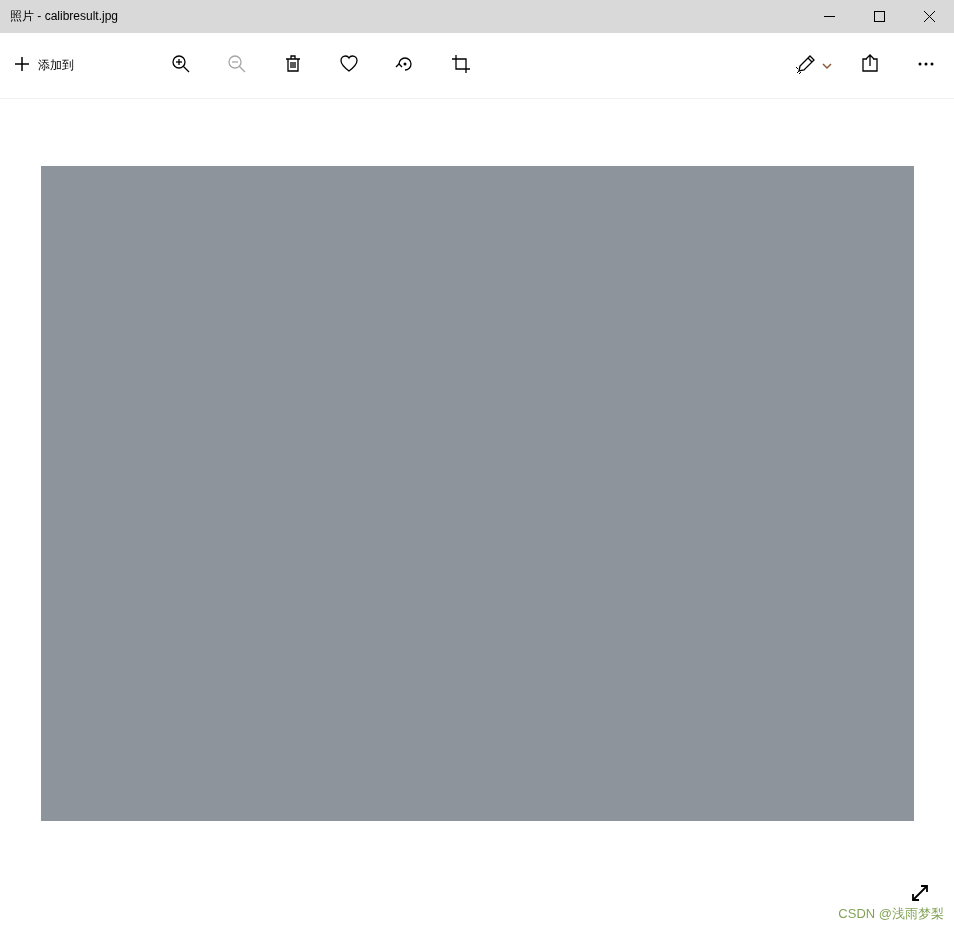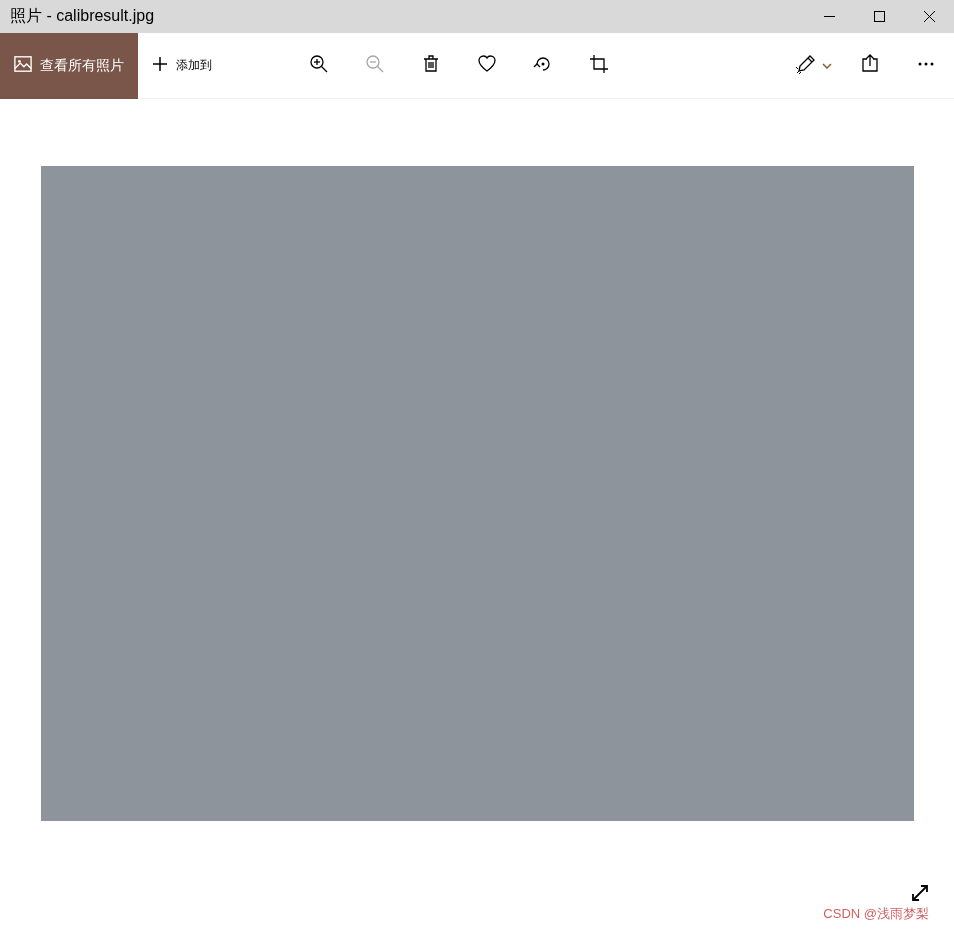--- a/index.html
+++ b/index.html
@@ -1,19 +1,19 @@
 <!DOCTYPE html>
 <html><head>
   <meta charset="utf-8">
   <style>
     * { margin: 0; padding: 0; box-sizing: border-box; }
     body { font-family: "Microsoft YaHei", "Segoe UI", sans-serif; background: #fff; width: 954px; height: 929px; overflow: hidden; position: relative; }
     
     .titlebar { height: 33px; background: #d9d9d9; display: flex; align-items: center; padding-left: 10px; position: relative; }
-    .titlebar-text { font-size: 16px; color: #000; }
+    .titlebar-text { font-size: 12px; color: #000; }
     .win-controls { position: absolute; right: 0; top: 0; height: 33px; display: flex; }
     .win-btn { width: 50px; height: 33px; display: flex; align-items: center; justify-content: center; cursor: pointer; }
     .win-btn svg { width: 11px; height: 11px; }
     
     .toolbar { height: 66px; background: #fff; display: flex; align-items: center; border-bottom: 1px solid #f0f0f0; }
     .view-all-btn { height: 66px; background: #7a564a; color: #fff; display: flex; align-items: center; padding: 0 14px; gap: 8px; font-size: 14px; cursor: pointer; }
     .add-to-btn { height: 66px; display: flex; align-items: center; padding: 0 14px; gap: 8px; font-size: 12px; cursor: pointer; color: #000; }
     .toolbar-spacer-left { width: 65px; }
     .icon-btn { width: 56px; height: 66px; display: flex; align-items: center; justify-content: center; cursor: pointer; }
     .icon-btn svg { width: 20px; height: 20px; }
@@ -22,21 +22,21 @@
     .edit-btn { display: flex; align-items: center; gap: 6px; padding: 0 10px; height: 66px; cursor: pointer; }
     .chevron { color: #8b5a3c; }
     
     .content { position: absolute; top: 99px; left: 0; right: 0; bottom: 0; background: #fff; display: flex; align-items: flex-start; justify-content: center; padding-top: 67px; }
     .image-view { width: 873px; height: 655px; background: #8e949b; }
     
     .accent-bar { position: absolute; left: 0; top: 114px; width: 3px; height: 16px; background: #7a564a; }
     
     .fullscreen-btn { position: absolute; right: 22px; bottom: 22px; width: 24px; height: 24px; cursor: pointer; display: flex; align-items: center; justify-content: center; }
     
-    .watermark { position: absolute; right: 25px; bottom: 6px; font-size: 13px; color: #b91c1c; opacity: 0.7; }
+    .watermark { position: absolute; right: 10px; bottom: 6px; font-size: 13px; color: #4d7c0f; opacity: 0.7; }
   </style>
 </head>
 <body>
 
 <div class="titlebar">
   <span class="titlebar-text">照片 - calibresult.jpg</span>
   <div class="win-controls">
     <div class="win-btn">
       <svg viewBox="0 0 11 11">
           <line x1="0" y1="5.5" x2="11" y2="5.5" stroke="#000" stroke-width="1"></line>
@@ -50,30 +50,20 @@
     <div class="win-btn">
       <svg viewBox="0 0 11 11">
           <line x1="0" y1="0" x2="11" y2="11" stroke="#000" stroke-width="1"></line>
           <line x1="11" y1="0" x2="0" y2="11" stroke="#000" stroke-width="1"></line>
         </svg>
     </div>
   </div>
 </div>
 
 <div class="toolbar">
-  <div class="view-all-btn">
-    <span>
-      <svg width="18" height="18" viewBox="0 0 20 20">
-          <rect x="1" y="2" width="18" height="16" fill="none" stroke="#fff" stroke-width="1.5"></rect>
-          <circle cx="6" cy="7" r="1.5" fill="#fff"></circle>
-          <path d="M1 15 L7 9 L11 13 L14 10 L19 15" fill="none" stroke="#fff" stroke-width="1.5"></path>
-        </svg>
-    </span>
-    <span>查看所有照片</span>
-  </div>
   <div class="add-to-btn">
     <span>
       <svg width="16" height="16" viewBox="0 0 16 16">
           <line x1="8" y1="1" x2="8" y2="15" stroke="#000" stroke-width="1.5"></line>
           <line x1="1" y1="8" x2="15" y2="8" stroke="#000" stroke-width="1.5"></line>
         </svg>
     </span>
     <span>添加到</span>
   </div>
   <div class="toolbar-spacer-left"></div>

